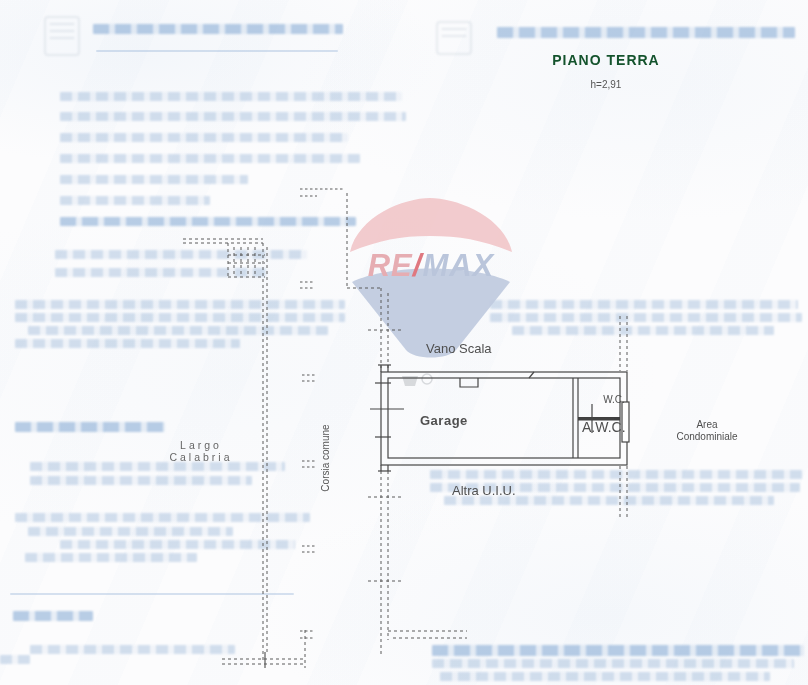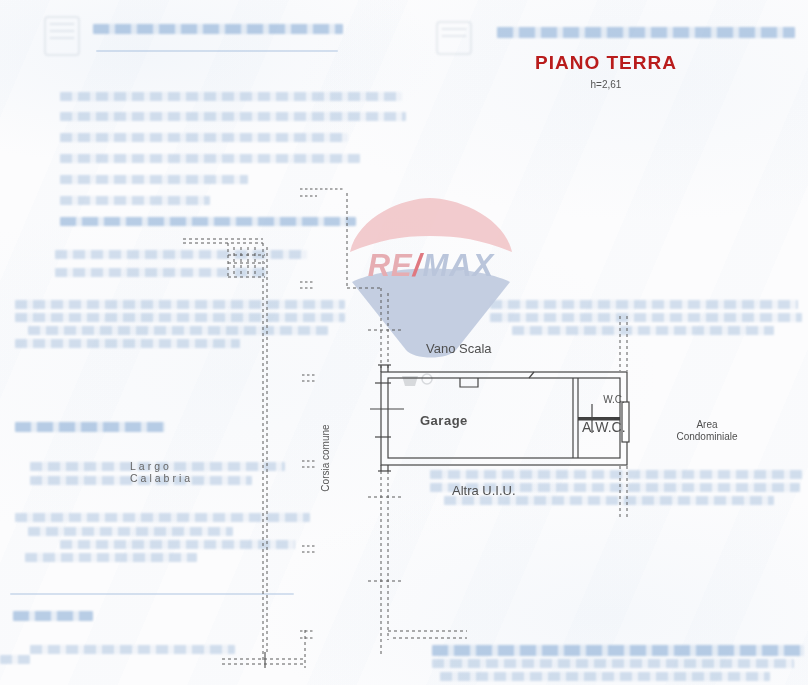--- a/index.html
+++ b/index.html
@@ -26,30 +26,30 @@
     background:repeating-linear-gradient(90deg, rgba(116,158,206,.50) 0 16px, rgba(116,158,206,.14) 16px 22px);
   }
   .faint-line.rule{background:rgba(150,180,215,.38);filter:blur(.6px);}
   .faint-icon{
     position:absolute;border:2px solid rgba(130,150,170,.35);border-radius:4px;
     filter:blur(1px);opacity:.45;
   }
   .faint-icon i{display:block;height:2px;background:rgba(130,150,170,.4);margin:5px 4px 0 4px;}
   .page-title{
     position:absolute;left:404px;top:52px;width:404px;text-align:center;
-    font-size:19px;font-weight:bold;letter-spacing:1px;color:#b91c1c;
+    font-size:14px;font-weight:bold;letter-spacing:1px;color:#14532d;
   }
   .height-note{
     position:absolute;left:404px;top:79px;width:404px;text-align:center;
     font-size:10px;color:#555;
   }
   .plan-label{position:absolute;color:#4f4f4f;font-size:13px;white-space:nowrap;}
   .center{text-align:center;}
   .street-label{
-    position:absolute;left:130px;top:460px;width:142px;text-align:left;
+    position:absolute;left:130px;top:439px;width:142px;text-align:center;
     color:#666;font-size:10.5px;letter-spacing:3px;line-height:12px;
   }
   .corsia-label{
     position:absolute;left:290px;top:452px;width:72px;height:12px;text-align:center;
     color:#555;font-size:10px;transform:rotate(-90deg);transform-origin:center;
     white-space:nowrap;
   }
   svg{position:absolute;inset:0;}
 </style>
 </head>
@@ -189,21 +189,21 @@
   <g>
     <rect x="578" y="417" width="42" height="3.5" fill="#3f3f3f"></rect>
     <line x1="592" y1="404" x2="592" y2="433" stroke="#474747" stroke-width="1.2"></line>
     <line x1="578" y1="419" x2="614" y2="419" stroke="#474747" stroke-width="1.2"></line>
   </g>
 
   <rect x="622" y="402" width="7" height="40" fill="#ffffff" stroke="#474747" stroke-width="1.2"></rect>
 </svg>
 
 <div class="page-title">PIANO TERRA</div>
-<div class="height-note">h=2,61</div>
+<div class="height-note">h=2,91</div>
 
 <div class="plan-label" style="left:426px;top:341px;">Vano Scala</div>
 <div class="plan-label" style="left:420px;top:413px;letter-spacing:.5px;font-weight:bold;">Garage</div>
 <div class="plan-label center" style="left:586px;top:394px;width:32px;font-size:10px;margin-left:12px;">W.C.</div>
 <div class="plan-label center" style="left:582px;top:419px;width:38px;font-size:14px;">A.W.C.</div>
 <div class="plan-label center" style="left:672px;top:419px;width:70px;font-size:10px;line-height:12px;">
   <div>Area</div>
   <div>Condominiale</div>
 </div>
 <div class="street-label">

